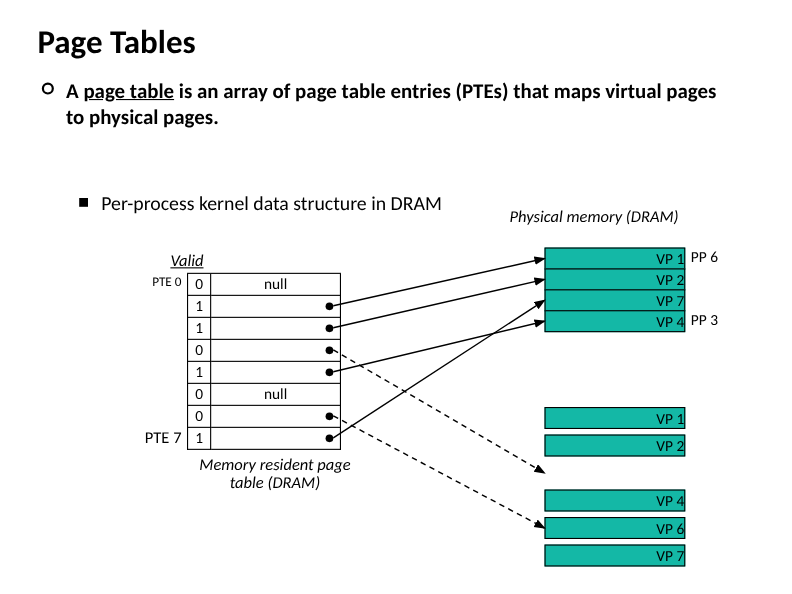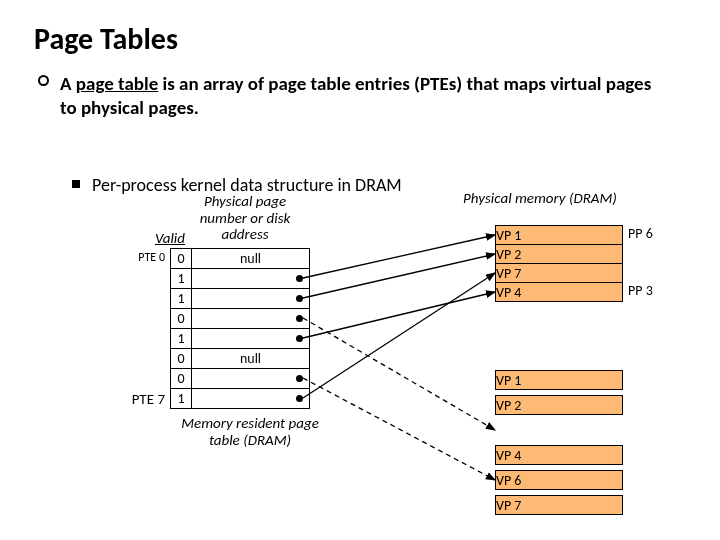--- a/index.html
+++ b/index.html
@@ -111,44 +111,43 @@
     width: 7px;
     height: 7px;
     background: #000;
     border-radius: 50%;
   }
   
   .box {
     position: absolute;
     border: 1px solid #000;
     font-size: 14px;
-    text-align: left;
+    text-align: right;
     line-height: 19px;
-    background: #fdba74;
+    background: #14b8a6;
   }
   svg.arrows { position: absolute; left: 0; top: 0; width: 720px; height: 370px; pointer-events:none;}
 </style>
 </head>
 <body>
 
 <div class="title">Page Tables</div>
 
 <div class="bullet-main">
   <span class="circ"></span>
   <span>A </span><span class="underline">page table</span><span> is an array of page table entries (PTEs) that maps virtual pages to physical pages.</span>
 </div>
 
 <div class="bullet-sub">
   <span class="sq"></span>
   <span>Per-process kernel data structure in DRAM</span>
 </div>
 
 <div class="diagram">
   <div class="lbl valid-label">Valid</div>
-  <div class="lbl ppn-label">Physical page number or disk address</div>
   <div class="pte0-label" style="position:absolute">PTE 0</div>
   <div class="pte7-label" style="position:absolute">PTE 7</div>
   <div class="lbl mrpt-label">Memory resident page table (DRAM)</div>
   <div class="lbl physmem-label">Physical memory (DRAM)</div>
   <div class="pp0-label" style="position:absolute">PP 6</div>
   <div class="pp3-label" style="position:absolute">PP 3</div>
 
   <div class="pt">
     <div class="pt-row">
         <div class="pt-valid">0</div>

